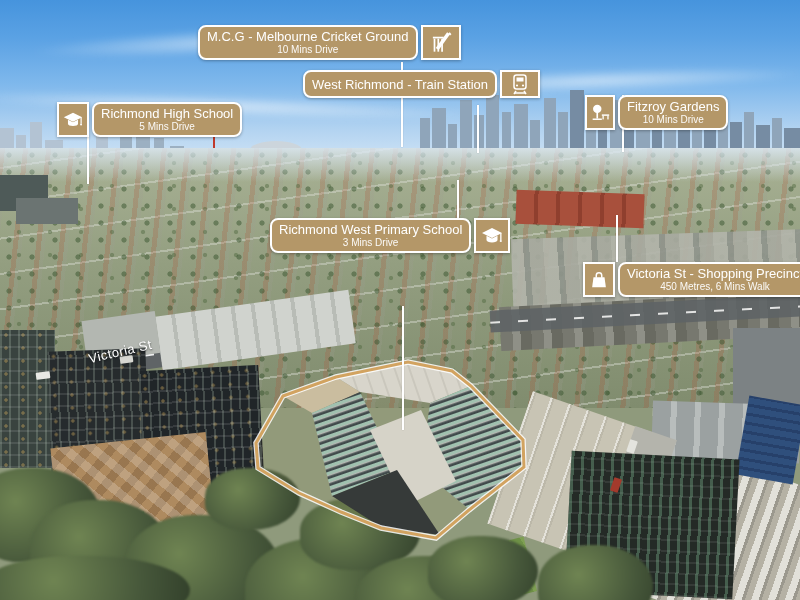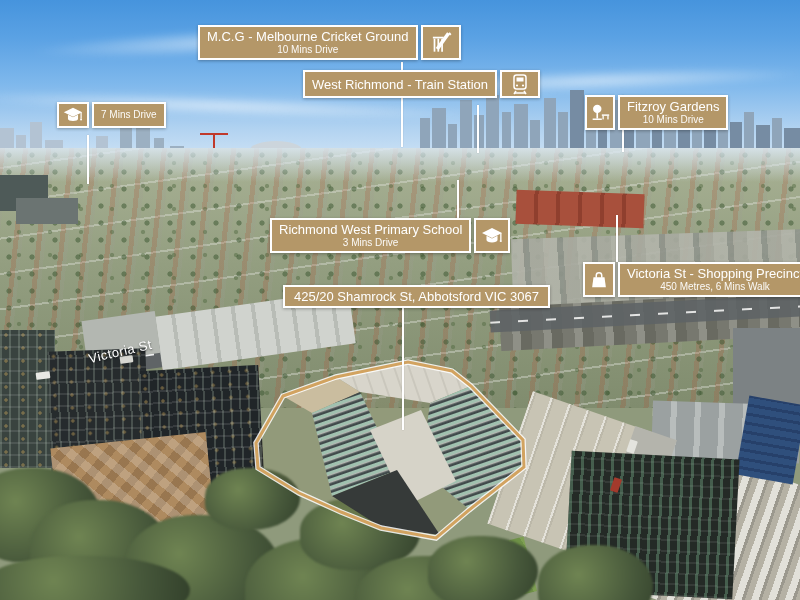--- a/index.html
+++ b/index.html
@@ -76,21 +76,21 @@
         transform:rotate(-13deg);text-shadow:0 1px 2px rgba(0,0,0,.55);}
 
   
   .skyline-svg{left:0;top:0;z-index:3;}
   .property-svg{left:0;top:0;z-index:15;}
 
   
   .leader{position:absolute;width:2px;background:#fff;z-index:20;box-shadow:0 0 1px rgba(0,0,0,.35);}
   .callout{position:absolute;display:flex;gap:3px;z-index:30;}
   .co-box{background:#b49768;border:2px solid #fff;box-shadow:0 1px 3px rgba(0,0,0,.3);box-sizing:border-box;}
-  .co-text{padding:2px 7px;display:flex;flex-direction:column;justify-content:center;text-align:center;color:#fff;}
+  .co-text{padding:2px 7px;display:flex;flex-direction:column;justify-content:center;text-align:center;color:#fff;border-radius:8px;}
   .co-title{font-size:13px;line-height:15px;white-space:nowrap;}
   .co-sub{font-size:10px;line-height:12px;opacity:.95;white-space:nowrap;}
   .co-icon{display:flex;align-items:center;justify-content:center;color:#fff;}
   .addr .co-text{padding:2px 9px;}
   .addr .co-title{font-size:13px;}
 </style>
 </head>
 <body>
 
 <div class="stage">
@@ -298,21 +298,22 @@
   <div class="callout" style="left:57px;top:102px;">
     <div class="co-box co-icon" style="width:32px;">
       <svg width="24" height="22" viewBox="0 0 24 24" fill="#fff" stroke="none">
         <polygon points="12,4 2,9 12,14 22,9"></polygon>
         <path d="M6.5 11.8v4.2c0 1.4 2.5 2.5 5.5 2.5s5.5-1.1 5.5-2.5v-4.2l-5.5 2.7z"></path>
         <rect x="20.2" y="9" width="1.3" height="7"></rect>
           <circle cx="20.8" cy="17" r="1.1"></circle>
       </svg>
     </div>
     <div class="co-box co-text">
-      <div class="co-sub">7 Mins Drive</div>
+      <div class="co-title">Richmond High School</div>
+      <div class="co-sub">5 Mins Drive</div>
     </div>
   </div>
 
   <div class="callout" style="left:270px;top:218px;">
     <div class="co-box co-text">
       <div class="co-title">Richmond West Primary School</div>
       <div class="co-sub">3 Mins Drive</div>
     </div>
     <div class="co-box co-icon" style="width:36px;">
       <svg width="26" height="24" viewBox="0 0 24 24" fill="#fff" stroke="none">
@@ -330,19 +331,14 @@
         <path d="M6 9h12l1.5 11h-15z" fill="#fff"></path>
         <path d="M9 9.5V7a3 3 0 016 0v2.5" fill="none" stroke="#fff" stroke-width="1.6"></path>
       </svg>
     </div>
     <div class="co-box co-text">
       <div class="co-title">Victoria St - Shopping Precinct</div>
       <div class="co-sub">450 Metres, 6 Mins Walk</div>
     </div>
   </div>
 
-  <div class="callout addr" style="left:283px;top:285px;">
-    <div class="co-box co-text">
-      <div class="co-title">425/20 Shamrock St, Abbotsford VIC 3067</div>
-    </div>
-  </div>
 
 </div>
 
 </body></html>

